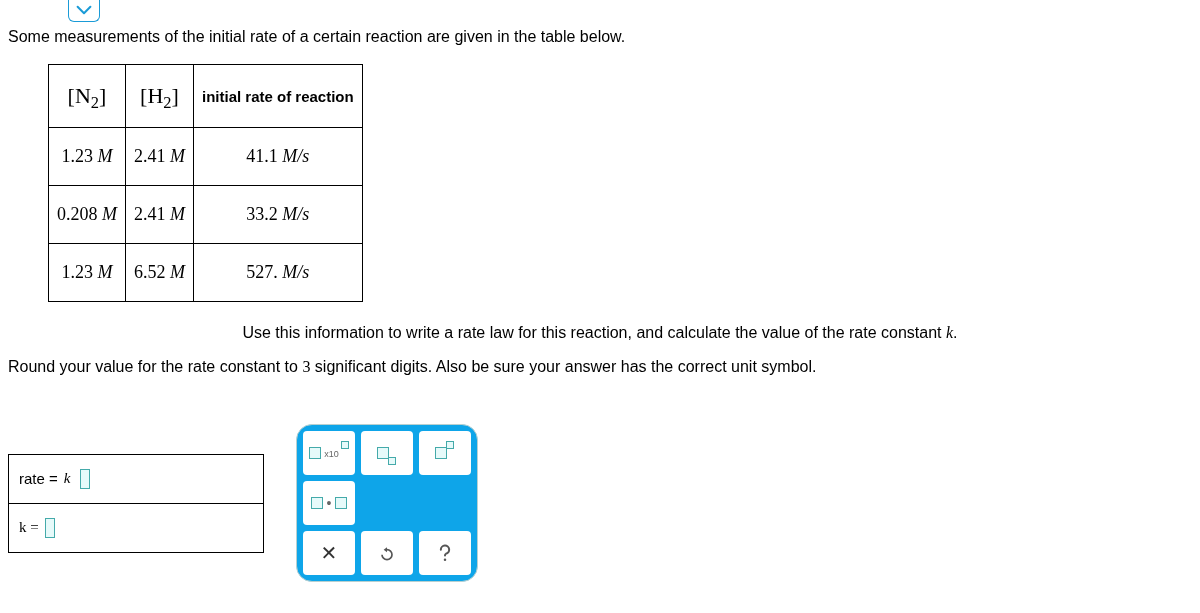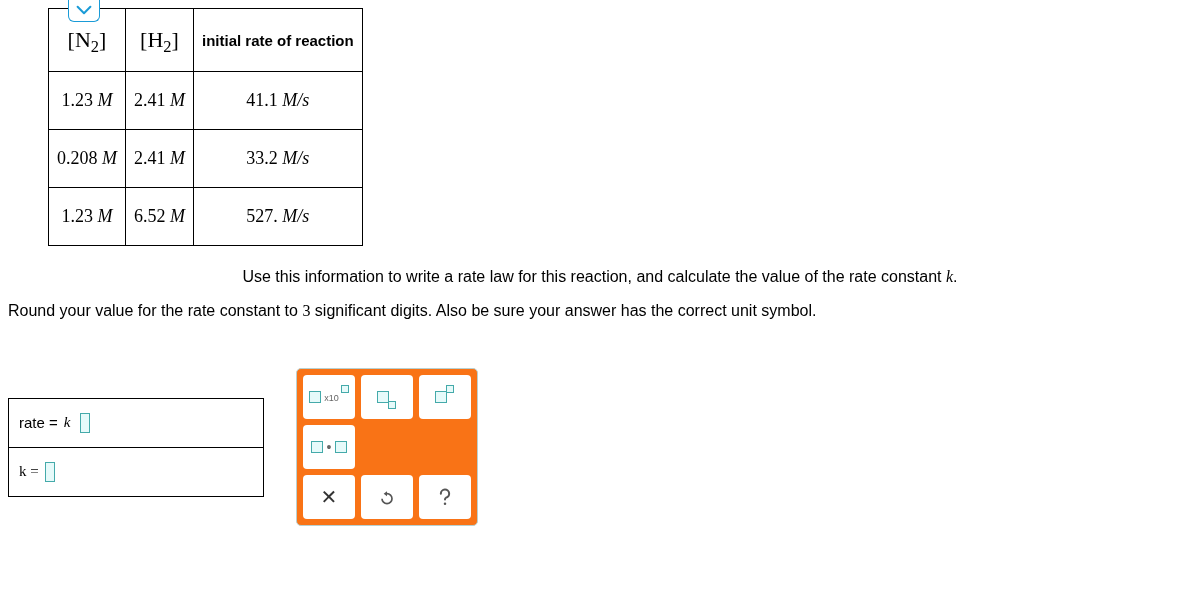--- a/index.html
+++ b/index.html
@@ -80,27 +80,27 @@
   .placeholder-box {
     display: inline-block;
     width: 10px;
     height: 20px;
     border: 1px solid #4aa;
     background: #e6fafa;
     vertical-align: middle;
   }
   .input-palette {
     border: 1px solid #b8d0d0;
-    border-radius: 5px;
+    border-radius: 16px;
     padding: 6px;
     display: grid;
     grid-template-columns: repeat(3, 52px);
     grid-auto-rows: 44px;
     gap: 6px;
-    background: #f97316;
+    background: #0ea5e9;
   }
   .pal-btn {
     border: none;
     background: #fff;
     display: flex;
     align-items: center;
     justify-content: center;
     cursor: pointer;
     border-radius: 4px;
     position: relative;
@@ -122,20 +122,21 @@
 <body>
 
 <div class="page">
 
   <div class="chevron-btn">
     <svg viewBox="0 0 20 12">
         <path d="M2 2 L10 10 L18 2" stroke="#1a9bd7" stroke-width="2.5" fill="none" stroke-linecap="round" stroke-linejoin="round"></path>
       </svg>
   </div>
 
+  <p class="line1">Some measurements of the initial rate of a certain reaction are given in the table below.</p>
 
   <table class="data-table">
     <tbody>
         <tr>
       <th>
         <span class="chem-hdr"><span>[N</span><sub>2</sub><span>]</span></span>
       </th>
       <th>
         <span class="chem-hdr"><span>[H</span><sub>2</sub><span>]</span></span>
       </th>

